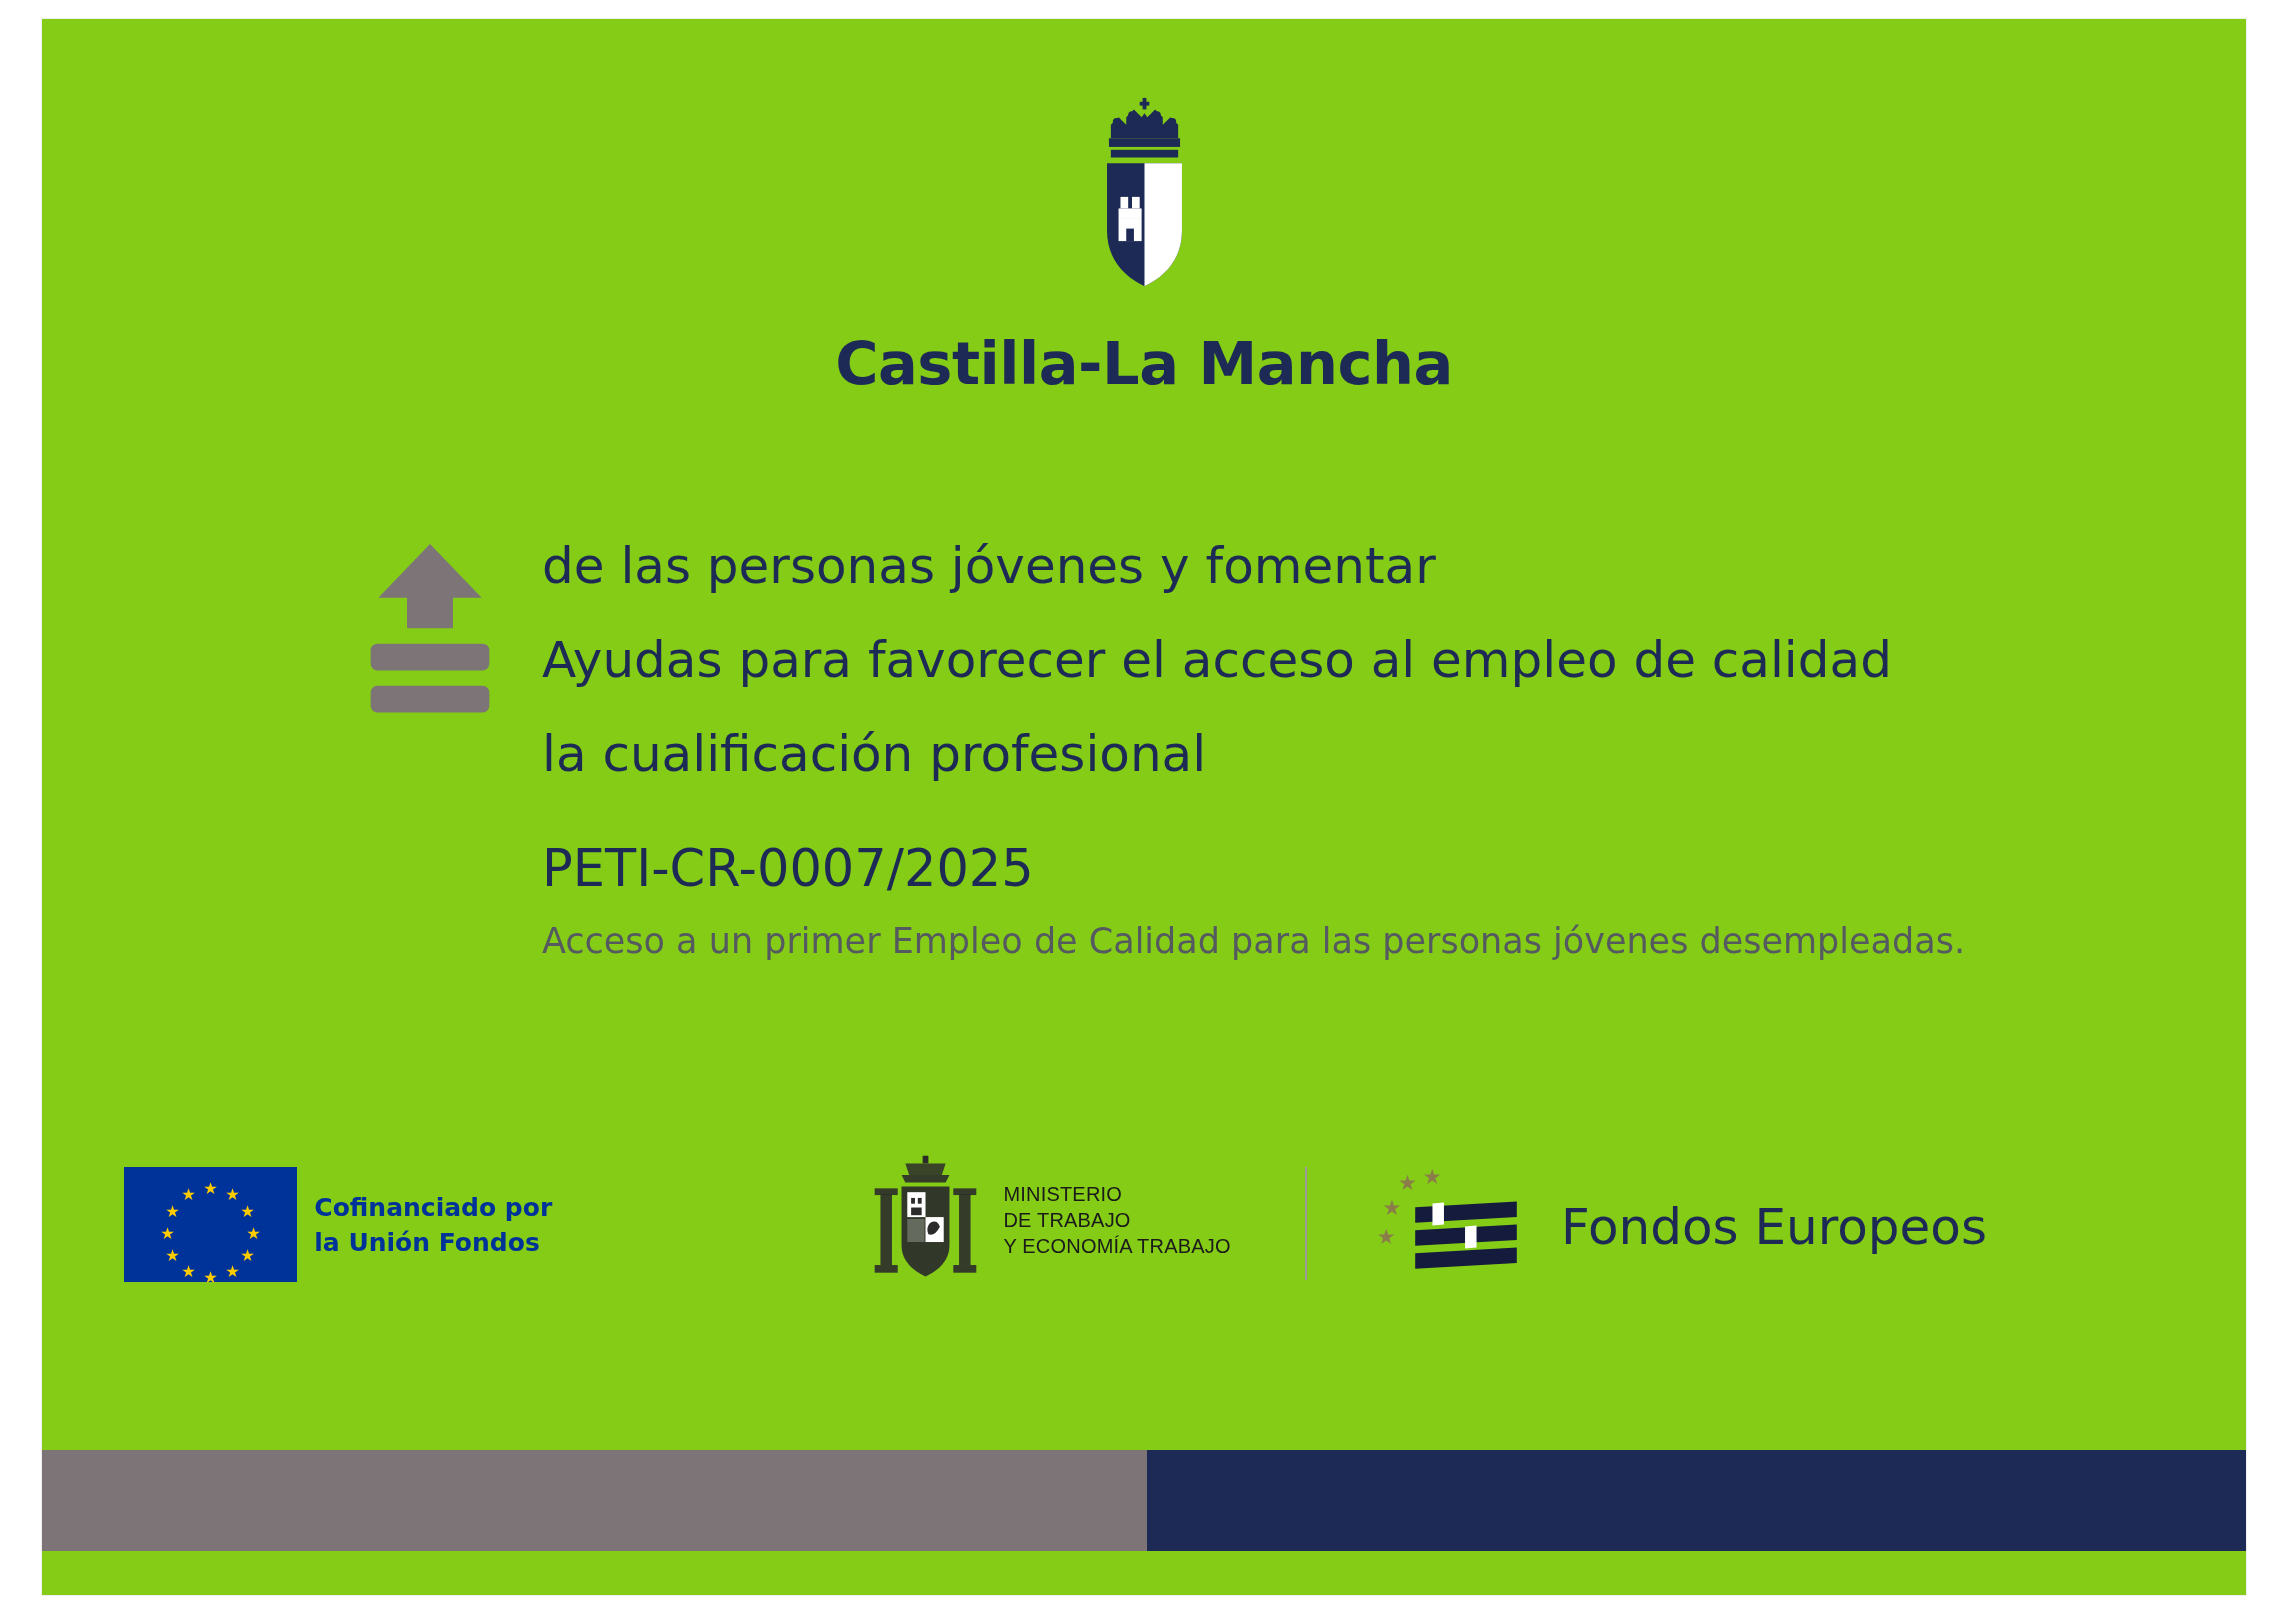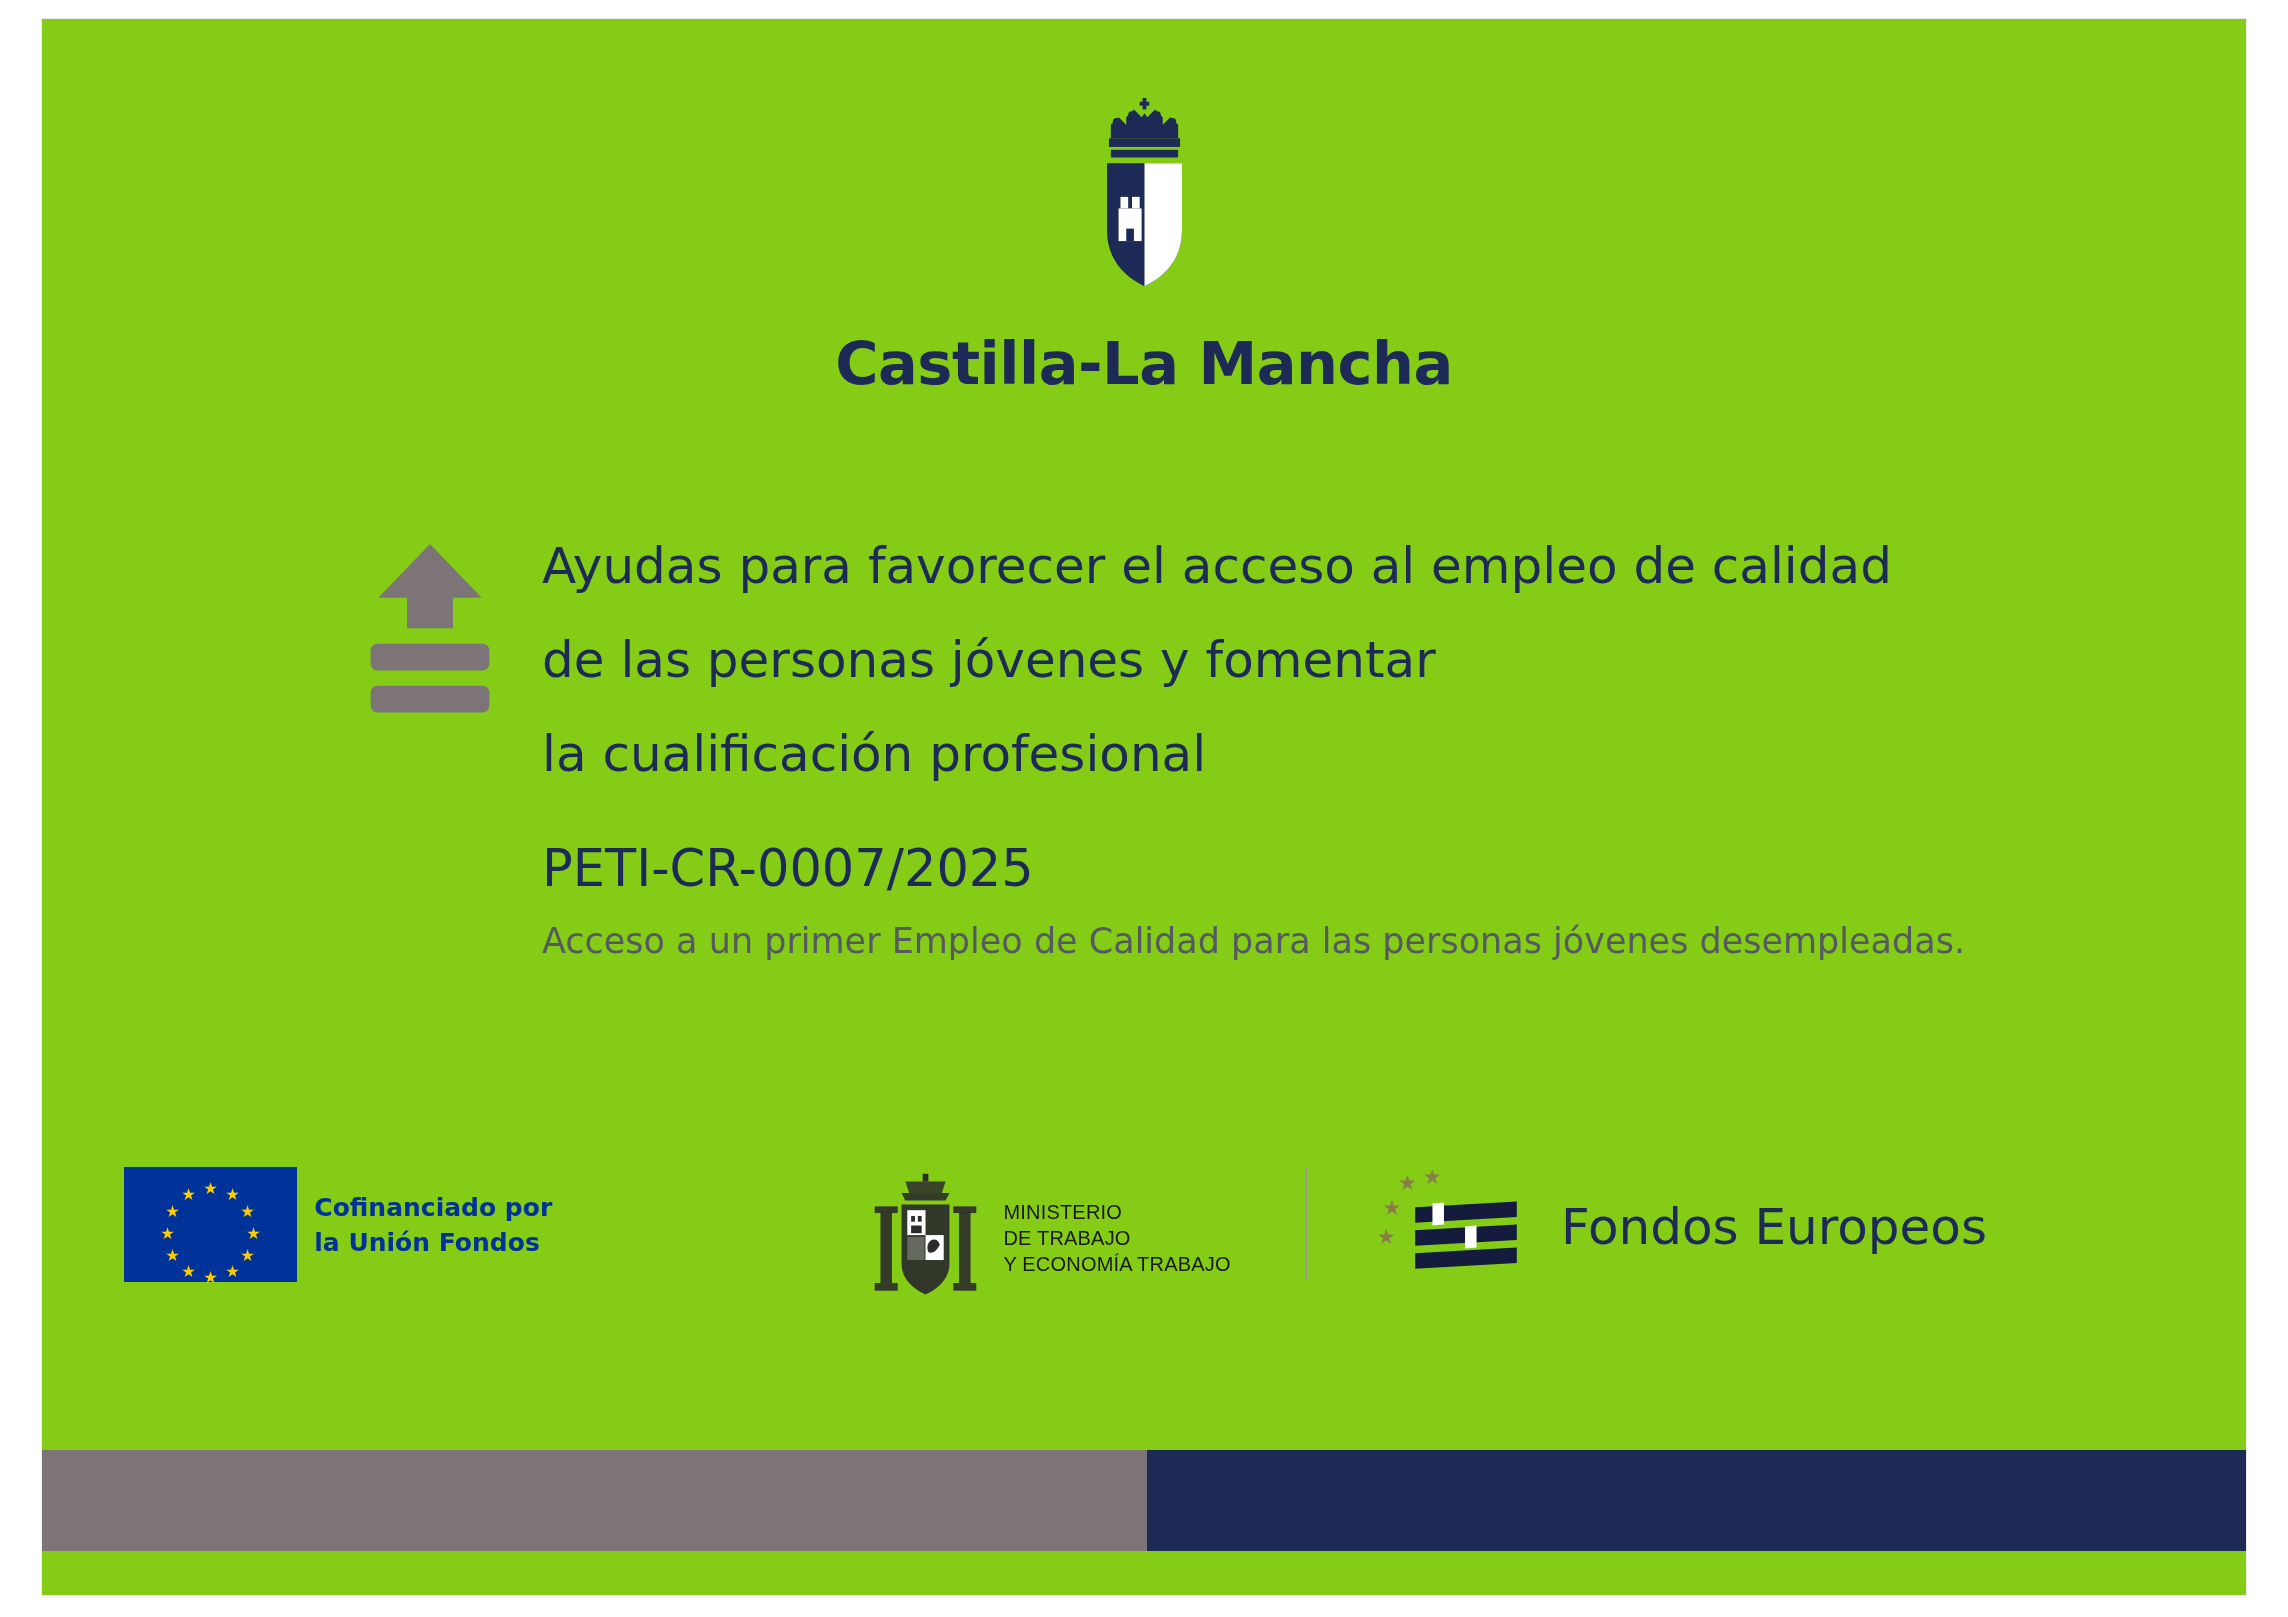--- a/index.html
+++ b/index.html
@@ -132,21 +132,21 @@
     font-size: 25px;
     line-height: 35px;
     color: #003399;
     white-space: nowrap;
   }
 
   
   .ministry {
     position: absolute;
     left: 821px;
-    top: 20px;
+    top: 2px;
     display: flex;
     align-items: center;
   }
   .ministry-arms {
     width: 125px;
     height: 139px;
   }
   .ministry-text {
     margin-left: 15.4px;
     font-family: "Liberation Sans", sans-serif;
@@ -232,22 +232,22 @@
     <div class="main-block">
       <div class="arrow-icon">
         <svg viewBox="0 0 140 200" width="134" height="192" xmlns="http://www.w3.org/2000/svg">
           <path d="M70 4 L124 60 L94 60 L94 92 L46 92 L46 60 L16 60 Z" fill="#7d7478"></path>
           <rect x="8" y="108" width="124" height="28" rx="7" fill="#7d7478"></rect>
           <rect x="8" y="152" width="124" height="28" rx="7" fill="#7d7478"></rect>
         </svg>
       </div>
 
       <div class="title-lines">
+        <div class="title-line">de las personas jóvenes y fomentar</div>
         <div class="title-line">Ayudas para favorecer el acceso al empleo de calidad</div>
-        <div class="title-line">de las personas jóvenes y fomentar</div>
         <div class="title-line">la cualificación profesional</div>
       </div>
 
       <div class="code">PETI-CR-0007/2025</div>
       <div class="subtitle">Acceso a un primer Empleo de Calidad para las personas jóvenes desempleadas.</div>
     </div>
 
     <div class="logos">
 
       <div class="eu-logo">

